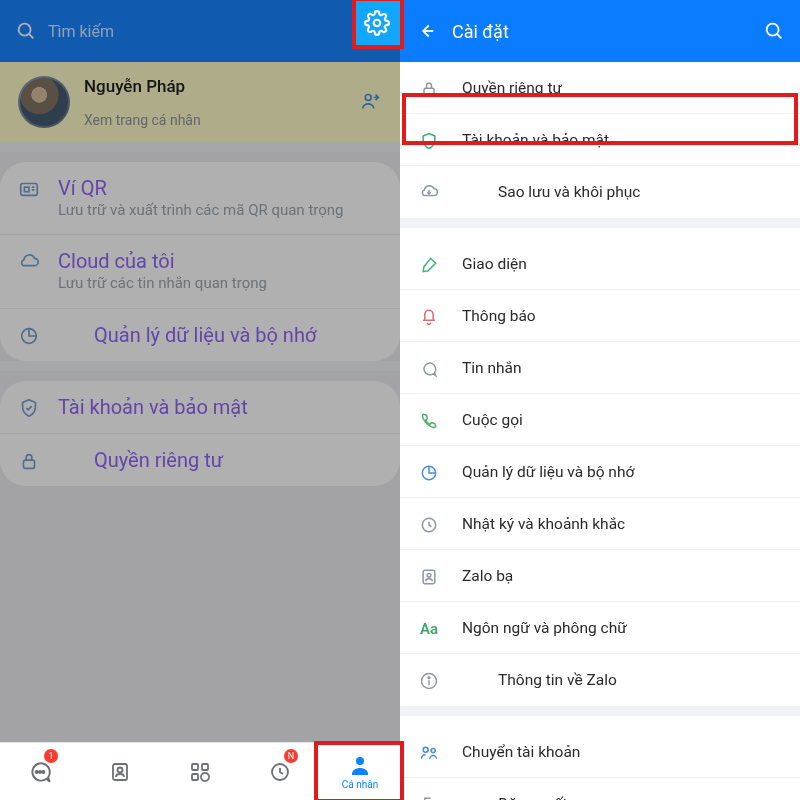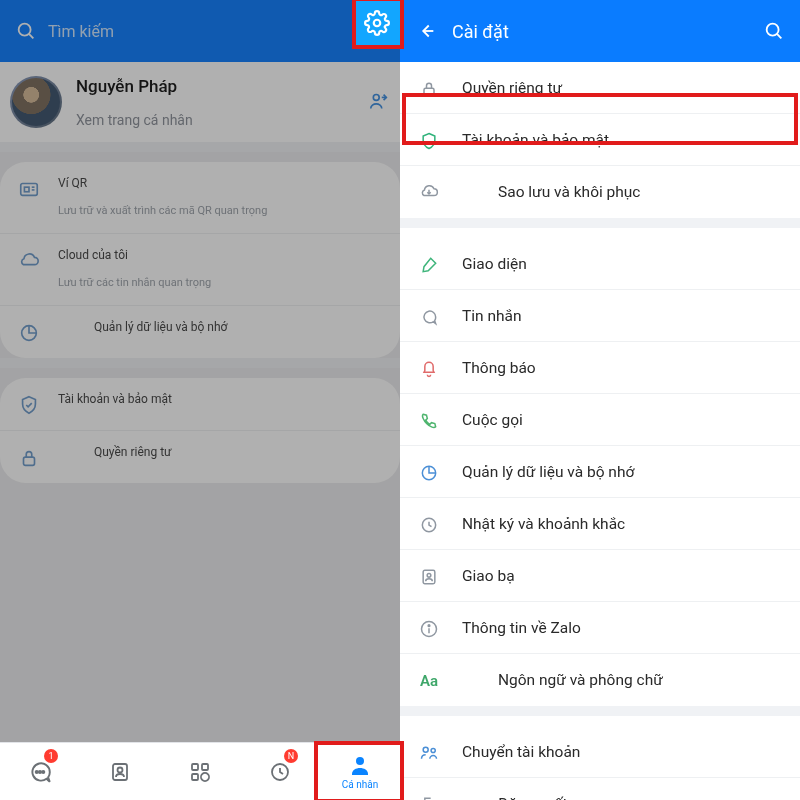--- a/index.html
+++ b/index.html
@@ -18,37 +18,37 @@
   .header .hicon { width: 28px; height: 28px; display: flex; align-items: center; justify-content: center; }
   .header .title { font-size: 18px; padding-left: 12px; flex: 1; }
 
   
   .red-box { position: absolute; border: 4px solid #e11b1b; z-index: 100; pointer-events: none; }
 
   
   .gear-tile { position: absolute; right: -2px; top: -2px; width: 50px; height: 50px; background: #12a6ff; display:flex; align-items:center; justify-content:center; z-index:60; }
 
   
-  .profile { display: flex; align-items: center; padding: 14px 10px; background: #ffffff; }
+  .profile { display: flex; align-items: center; padding: 14px 18px; background: #fef9c3; }
   .avatar { width: 52px; height: 52px; border-radius: 50%; background: linear-gradient(135deg,#89b,#567); flex-shrink:0; display:flex; align-items:center; justify-content:center; }
   .avatar-inner { width:48px; height:48px; border-radius:50%; background: radial-gradient(circle at 40% 35%, #d4b896 0 18%, #7a6a5a 19% 45%, #3a506b 46% 100%); }
   .profile-text { padding-left: 14px; flex:1; }
   .profile-name { font-size: 17px; color: #111; font-weight: 500; }
   .profile-sub { font-size: 14px; color: #8a8f98; margin-top: 16px; }
   .profile-action { color: #3b8de0; }
 
   
   .group { background: #fff; margin-top: 10px; border-radius: 26px; }
   .group:first-of-type { margin-top: 0; }
   .row { display: flex; align-items: flex-start; padding: 14px 14px; border-bottom: 1px solid #eef0f2; min-height: 52px; }
   .row:last-child { border-bottom: none; gap: 36px; }
   .row .ricon { width: 30px; display:flex; justify-content:center; padding-top:2px; }
   .row .rtxt { padding-left: 14px; flex:1; }
-  .row .rtitle { font-size: 12px; color: #404040; }
-  .row .rsub { font-size: 11px; color: #9aa0a8; margin-top: 14px; line-height:1.35; }
+  .row .rtitle { font-size: 20px; color: #8b5cf6; }
+  .row .rsub { font-size: 15px; color: #9aa0a8; margin-top: 0; line-height:1.35; }
 
   
   .right .row { padding: 12px 14px; align-items:center; }
   .right .row .rtxt { padding-left: 18px; }
   .right .row .rtitle { font-size: 15.5px; color: #2a2a2a; }
 
   
   .bnav { position: absolute; bottom: 0; left: 0; right: 0; height: 58px; background: #fff; display: flex; border-top: 1px solid #e2e4e8; }
   .bitem { flex:1; display:flex; flex-direction:column; align-items:center; justify-content:center; gap:2px; color:#6b7075; position:relative; }
   .bitem.active { color:#0a84ff; }
@@ -270,41 +270,41 @@
           <svg width="20" height="20" viewBox="0 0 24 24" fill="none" stroke="#3fb57b" stroke-width="1.8">
             <path d="M14 4l6 6-9 9-6 1 1-6z"></path>
           </svg>
         </span>
       <div class="rtxt">
           <div class="rtitle">Giao diện</div>
         </div>
     </div>
     <div class="row">
       <span class="ricon">
-          <svg width="20" height="20" viewBox="0 0 24 24" fill="none" stroke="#8f97a1" stroke-width="1.8">
-            <path d="M20 12a7 7 0 1 0-3 5.7L20 20l-1.2-3.5A7 7 0 0 0 20 12z"></path>
-          </svg>
-        </span>
-      <div class="rtxt">
-          <div class="rtitle">Tin nhắn</div>
-        </div>
-    </div>
-    <div class="row">
-      <span class="ricon">
           <svg width="20" height="20" viewBox="0 0 24 24" fill="none" stroke="#e06a6a" stroke-width="1.8">
             <path d="M18 16H6l1-2V9a5 5 0 0 1 10 0v5z"></path>
             <path d="M10 19a2 2 0 0 0 4 0"></path>
           </svg>
         </span>
       <div class="rtxt">
           <div class="rtitle">Thông báo</div>
         </div>
     </div>
     <div class="row">
       <span class="ricon">
+          <svg width="20" height="20" viewBox="0 0 24 24" fill="none" stroke="#8f97a1" stroke-width="1.8">
+            <path d="M20 12a7 7 0 1 0-3 5.7L20 20l-1.2-3.5A7 7 0 0 0 20 12z"></path>
+          </svg>
+        </span>
+      <div class="rtxt">
+          <div class="rtitle">Tin nhắn</div>
+        </div>
+    </div>
+    <div class="row">
+      <span class="ricon">
           <svg width="20" height="20" viewBox="0 0 24 24" fill="none" stroke="#4fb56f" stroke-width="1.8">
             <path d="M5 4l4 1 1 4-2 2a12 12 0 0 0 5 5l2-2 4 1 1 4c-1 1-3 1-5 0A20 20 0 0 1 5 9c-1-2-1-4 0-5z"></path>
           </svg>
         </span>
       <div class="rtxt">
           <div class="rtitle">Cuộc gọi</div>
         </div>
     </div>
     <div class="row">
       <span class="ricon">
@@ -330,39 +330,39 @@
     </div>
     <div class="row">
       <span class="ricon">
           <svg width="20" height="20" viewBox="0 0 24 24" fill="none" stroke="#8f97a1" stroke-width="1.8">
             <rect x="5" y="4" width="14" height="16" rx="2"></rect>
             <circle cx="12" cy="10" r="2.2"></circle>
             <path d="M8 17c0-2 2-3 4-3s4 1 4 3"></path>
           </svg>
         </span>
       <div class="rtxt">
-          <div class="rtitle">Giao bạ</div>
+          <div class="rtitle">Zalo bạ</div>
+        </div>
+    </div>
+    <div class="row">
+      <span class="ricon" style="color:#3fa76a; font-weight:600; font-size:15px;">Aa</span>
+      <div class="rtxt">
+          <div class="rtitle">Ngôn ngữ và phông chữ</div>
         </div>
     </div>
     <div class="row">
       <span class="ricon">
           <svg width="20" height="20" viewBox="0 0 24 24" fill="none" stroke="#8f97a1" stroke-width="1.8">
             <circle cx="12" cy="12" r="9"></circle>
             <line x1="12" y1="11" x2="12" y2="17"></line>
             <circle cx="12" cy="8" r="1" fill="#8f97a1"></circle>
           </svg>
         </span>
       <div class="rtxt">
           <div class="rtitle">Thông tin về Zalo</div>
-        </div>
-    </div>
-    <div class="row">
-      <span class="ricon" style="color:#3fa76a; font-weight:600; font-size:15px;">Aa</span>
-      <div class="rtxt">
-          <div class="rtitle">Ngôn ngữ và phông chữ</div>
         </div>
     </div>
   </div>
   <div class="sep"></div>
   <div class="group">
     <div class="row">
       <span class="ricon">
           <svg width="20" height="20" viewBox="0 0 24 24" fill="none" stroke="#4b8fd6" stroke-width="1.8">
             <circle cx="8" cy="8" r="3"></circle>
             <path d="M3 19c0-3 2-5 5-5"></path>

